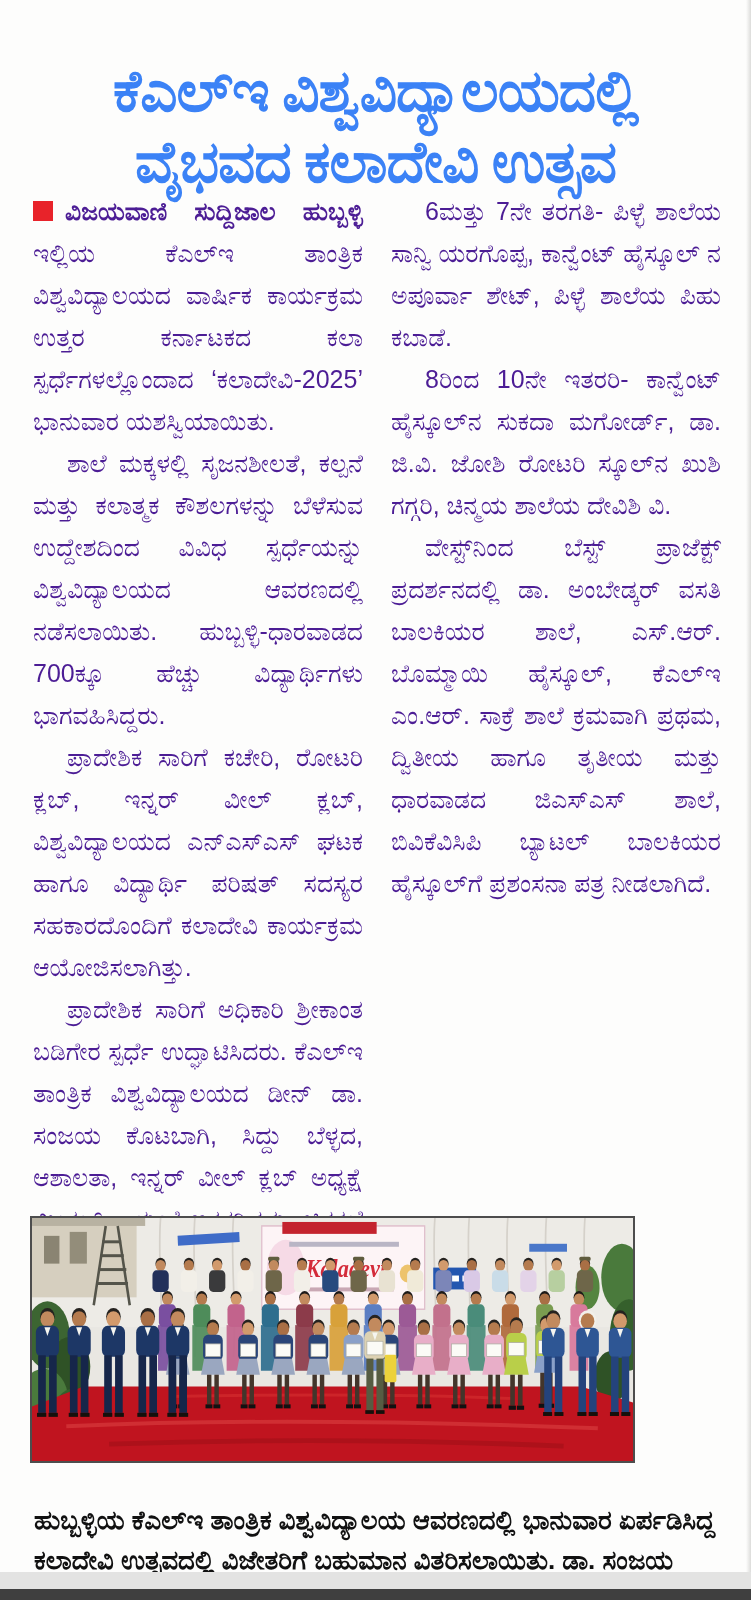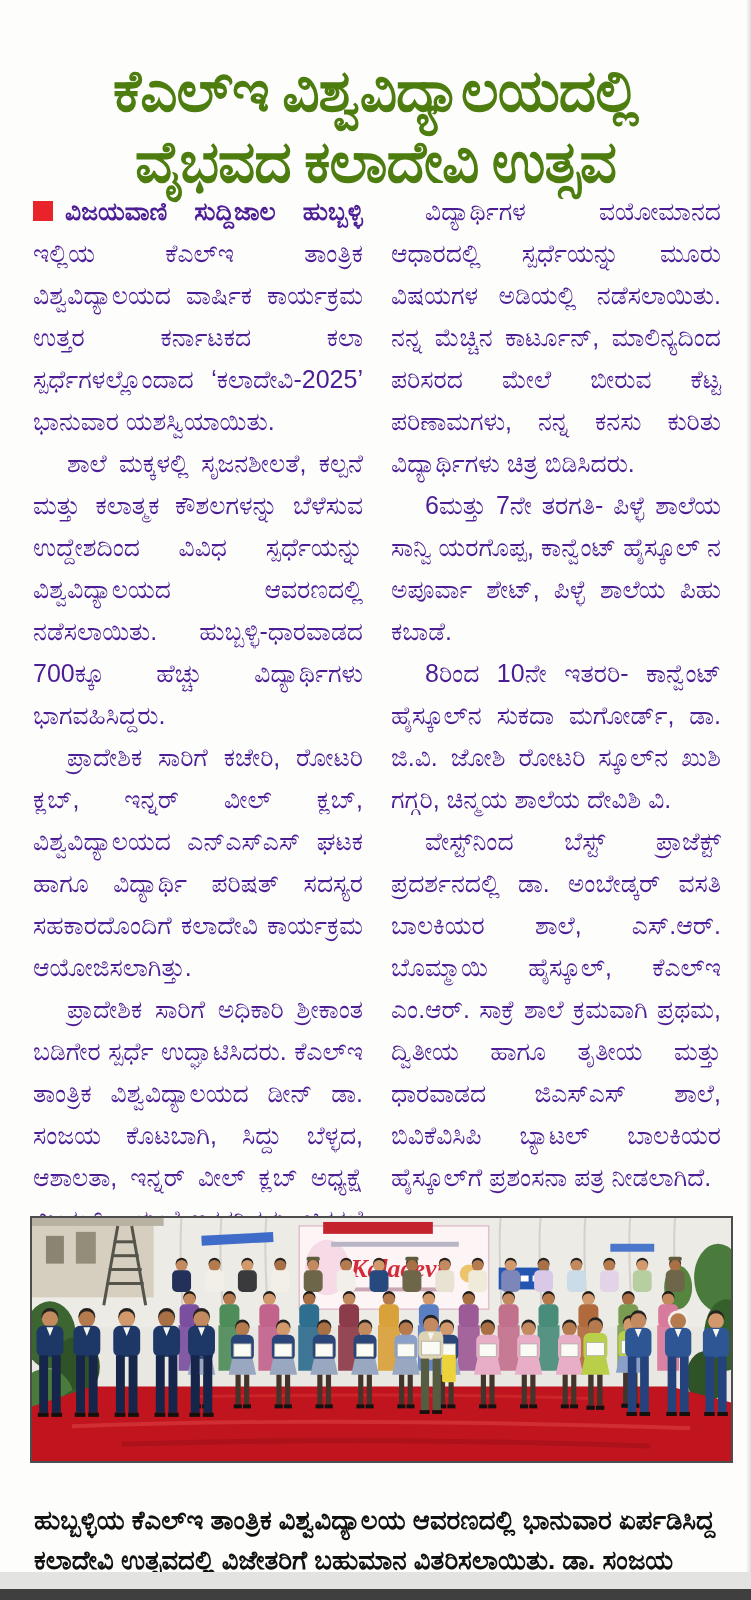--- a/index.html
+++ b/index.html
@@ -7,37 +7,37 @@
     width:751px;height:1600px;position:relative;overflow:hidden;
     background:#fdfdfc;
     font-family:"Liberation Sans","DejaVu Sans",sans-serif;
     color:#141414;
   }
   .page-edge-right{position:absolute;right:0;top:0;width:5px;height:1600px;
     background:linear-gradient(to right,#fdfdfc,#dcdcda);}
   .headline{
     position:absolute;left:8px;top:18px;width:735px;
     text-align:center;font-family:"Liberation Serif","DejaVu Serif",serif;
-    font-weight:700;font-size:58px;line-height:1.22;color:#4d7c0f;
+    font-weight:700;font-size:58px;line-height:1.22;color:#3b82f6;
     letter-spacing:-1px;
   }
   .columns{position:absolute;top:190px;left:0;width:751px;height:1020px;}
   .col{position:absolute;top:0;font-size:25px;line-height:42px;
     text-align:justify;color:#4c1d95;}
   .col-left{left:33px;width:330px;}
   .col-right{left:391px;width:330px;}
   .col p{margin:0;padding:0;}
   .col p.indent{text-indent:34px;}
   .bullet{
     display:inline-block;width:20px;height:20px;margin-right:12px;
     background:#e8232a;transform:translateY(1px);
   }
   b{font-weight:700;}
   .photo-frame{
-    position:absolute;left:30px;top:1216px;width:703px;height:247px;
+    position:absolute;left:30px;top:1216px;width:605px;height:247px;
     border:2px solid #4d4d4d;box-sizing:border-box;background:#5eead4;text-decoration:underline;
   }
   .photo-frame svg{display:block;width:100%;height:100%;}
   .caption{
     position:absolute;left:34px;top:1474px;width:694px;
     font-size:26px;line-height:40px;font-weight:700;color:#111;
     text-align:left;
   }
   .bottom-strip{position:absolute;left:0;bottom:11px;width:751px;height:17px;background:#e3e3e2;}
   .bottom-bar{position:absolute;left:0;bottom:0;width:751px;height:11px;background:#3f3f3f;}
@@ -55,21 +55,20 @@
 <span>ವೈಭವದ ಕಲಾದೇವಿ ಉತ್ಸವ</span></h1>
 
 <div class="columns">
   <div class="col col-left">
     <p><span class="bullet"></span><b>ವಿಜಯವಾಣಿ ಸುದ್ದಿಜಾಲ ಹುಬ್ಬಳ್ಳಿ</b> <span>ಇಲ್ಲಿಯ ಕೆಎಲ್‌ಇ ತಾಂತ್ರಿಕ ವಿಶ್ವವಿದ್ಯಾಲಯದ ವಾರ್ಷಿಕ ಕಾರ್ಯಕ್ರಮ ಉತ್ತರ ಕರ್ನಾಟಕದ ಕಲಾ ಸ್ಪರ್ಧೆಗಳಲ್ಲೊಂದಾದ ‘ಕಲಾದೇವಿ-2025’ ಭಾನುವಾರ ಯಶಸ್ವಿಯಾಯಿತು.</span></p>
     <p class="indent">ಶಾಲೆ ಮಕ್ಕಳಲ್ಲಿ ಸೃಜನಶೀಲತೆ, ಕಲ್ಪನೆ ಮತ್ತು ಕಲಾತ್ಮಕ ಕೌಶಲಗಳನ್ನು ಬೆಳೆಸುವ ಉದ್ದೇಶದಿಂದ ವಿವಿಧ ಸ್ಪರ್ಧೆಯನ್ನು ವಿಶ್ವವಿದ್ಯಾಲಯದ ಆವರಣದಲ್ಲಿ ನಡೆಸಲಾಯಿತು. ಹುಬ್ಬಳ್ಳಿ-ಧಾರವಾಡದ 700ಕ್ಕೂ ಹೆಚ್ಚು ವಿದ್ಯಾರ್ಥಿಗಳು ಭಾಗವಹಿಸಿದ್ದರು.</p>
     <p class="indent">ಪ್ರಾದೇಶಿಕ ಸಾರಿಗೆ ಕಚೇರಿ, ರೋಟರಿ ಕ್ಲಬ್, ಇನ್ನರ್ ವೀಲ್ ಕ್ಲಬ್, ವಿಶ್ವವಿದ್ಯಾಲಯದ ಎನ್‌ಎಸ್‌ಎಸ್ ಘಟಕ ಹಾಗೂ ವಿದ್ಯಾರ್ಥಿ ಪರಿಷತ್ ಸದಸ್ಯರ ಸಹಕಾರದೊಂದಿಗೆ ಕಲಾದೇವಿ ಕಾರ್ಯಕ್ರಮ ಆಯೋಜಿಸಲಾಗಿತ್ತು.</p>
     <p class="indent">ಪ್ರಾದೇಶಿಕ ಸಾರಿಗೆ ಅಧಿಕಾರಿ ಶ್ರೀಕಾಂತ ಬಡಿಗೇರ ಸ್ಪರ್ಧೆ ಉದ್ಘಾಟಿಸಿದರು. ಕೆಎಲ್‌ಇ ತಾಂತ್ರಿಕ ವಿಶ್ವವಿದ್ಯಾಲಯದ ಡೀನ್ ಡಾ. ಸಂಜಯ ಕೊಟಬಾಗಿ, ಸಿದ್ದು ಬೆಳ್ಳದ, ಆಶಾಲತಾ, ಇನ್ನರ್ ವೀಲ್ ಕ್ಲಬ್ ಅಧ್ಯಕ್ಷೆ ಮೀನಲ್ ಸಾಳುಂಕೆ ಇತರರಿದ್ದರು. ಚಿತ್ರಕಲೆ ಸ್ಪರ್ಧೆಯ ಜತೆಗೆ ಹೈಸ್ಕೂಲ್ ವಿದ್ಯಾರ್ಥಿಗಳಿಗಾಗಿ ವೇಸ್ಟ್ ನಿಂದ ಬೆಸ್ಟ್ ಯೋಜನೆ ಪ್ರದರ್ಶನ ಕೂಡ ಆಯೋಜಿಸಲಾಗಿತ್ತು.</p>
   </div>
   <div class="col col-right">
-    <p class="indent">ವಿದ್ಯಾರ್ಥಿಗಳ ವಯೋಮಾನದ ಆಧಾರದಲ್ಲಿ ಸ್ಪರ್ಧೆಯನ್ನು ಮೂರು ವಿಷಯಗಳ ಅಡಿಯಲ್ಲಿ ನಡೆಸಲಾಯಿತು. ನನ್ನ ಮೆಚ್ಚಿನ ಕಾರ್ಟೂನ್, ಮಾಲಿನ್ಯದಿಂದ ಪರಿಸರದ ಮೇಲೆ ಬೀರುವ ಕೆಟ್ಟ ಪರಿಣಾಮಗಳು, ನನ್ನ ಕನಸು ಕುರಿತು ವಿದ್ಯಾರ್ಥಿಗಳು ಚಿತ್ರ ಬಿಡಿಸಿದರು.</p>
     <p class="indent">6ಮತ್ತು 7ನೇ ತರಗತಿ- ಪಿಳ್ಳೆ ಶಾಲೆಯ ಸಾನ್ವಿ ಯರಗೊಪ್ಪ, ಕಾನ್ವೆಂಟ್ ಹೈಸ್ಕೂಲ್ ನ ಅಪೂರ್ವಾ ಶೇಟ್, ಪಿಳ್ಳೆ ಶಾಲೆಯ ಪಿಹು ಕಬಾಡೆ.</p>
     <p class="indent">8ರಿಂದ 10ನೇ ಇತರರಿ- ಕಾನ್ವೆಂಟ್ ಹೈಸ್ಕೂಲ್‌ನ ಸುಕದಾ ಮಗೋರ್ಡ್, ಡಾ. ಜಿ.ವಿ. ಜೋಶಿ ರೋಟರಿ ಸ್ಕೂಲ್‌ನ ಖುಶಿ ಗಗ್ಗರಿ, ಚಿನ್ಮಯ ಶಾಲೆಯ ದೇವಿಶಿ ವಿ.</p>
     <p class="indent">ವೇಸ್ಟ್‌ನಿಂದ ಬೆಸ್ಟ್ ಪ್ರಾಜೆಕ್ಟ್ ಪ್ರದರ್ಶನದಲ್ಲಿ ಡಾ. ಅಂಬೇಡ್ಕರ್ ವಸತಿ ಬಾಲಕಿಯರ ಶಾಲೆ, ಎಸ್.ಆರ್. ಬೊಮ್ಮಾಯಿ ಹೈಸ್ಕೂಲ್, ಕೆಎಲ್‌ಇ ಎಂ.ಆರ್. ಸಾಕ್ರೆ ಶಾಲೆ ಕ್ರಮವಾಗಿ ಪ್ರಥಮ, ದ್ವಿತೀಯ ಹಾಗೂ ತೃತೀಯ ಮತ್ತು ಧಾರವಾಡದ ಜಿಎಸ್‌ಎಸ್ ಶಾಲೆ, ಬಿವಿಕೆವಿಸಿಪಿ ಬ್ಯಾಟಲ್ ಬಾಲಕಿಯರ ಹೈಸ್ಕೂಲ್‌ಗೆ ಪ್ರಶಂಸನಾ ಪತ್ರ ನೀಡಲಾಗಿದೆ.</p>
   </div>
 </div>
 
 <figure class="photo-frame" style="margin:0">
   <svg viewBox="0 0 701 245" preserveAspectRatio="none">
 
     <rect x="0" y="0" width="701" height="245" fill="#e9e7e2"></rect>

